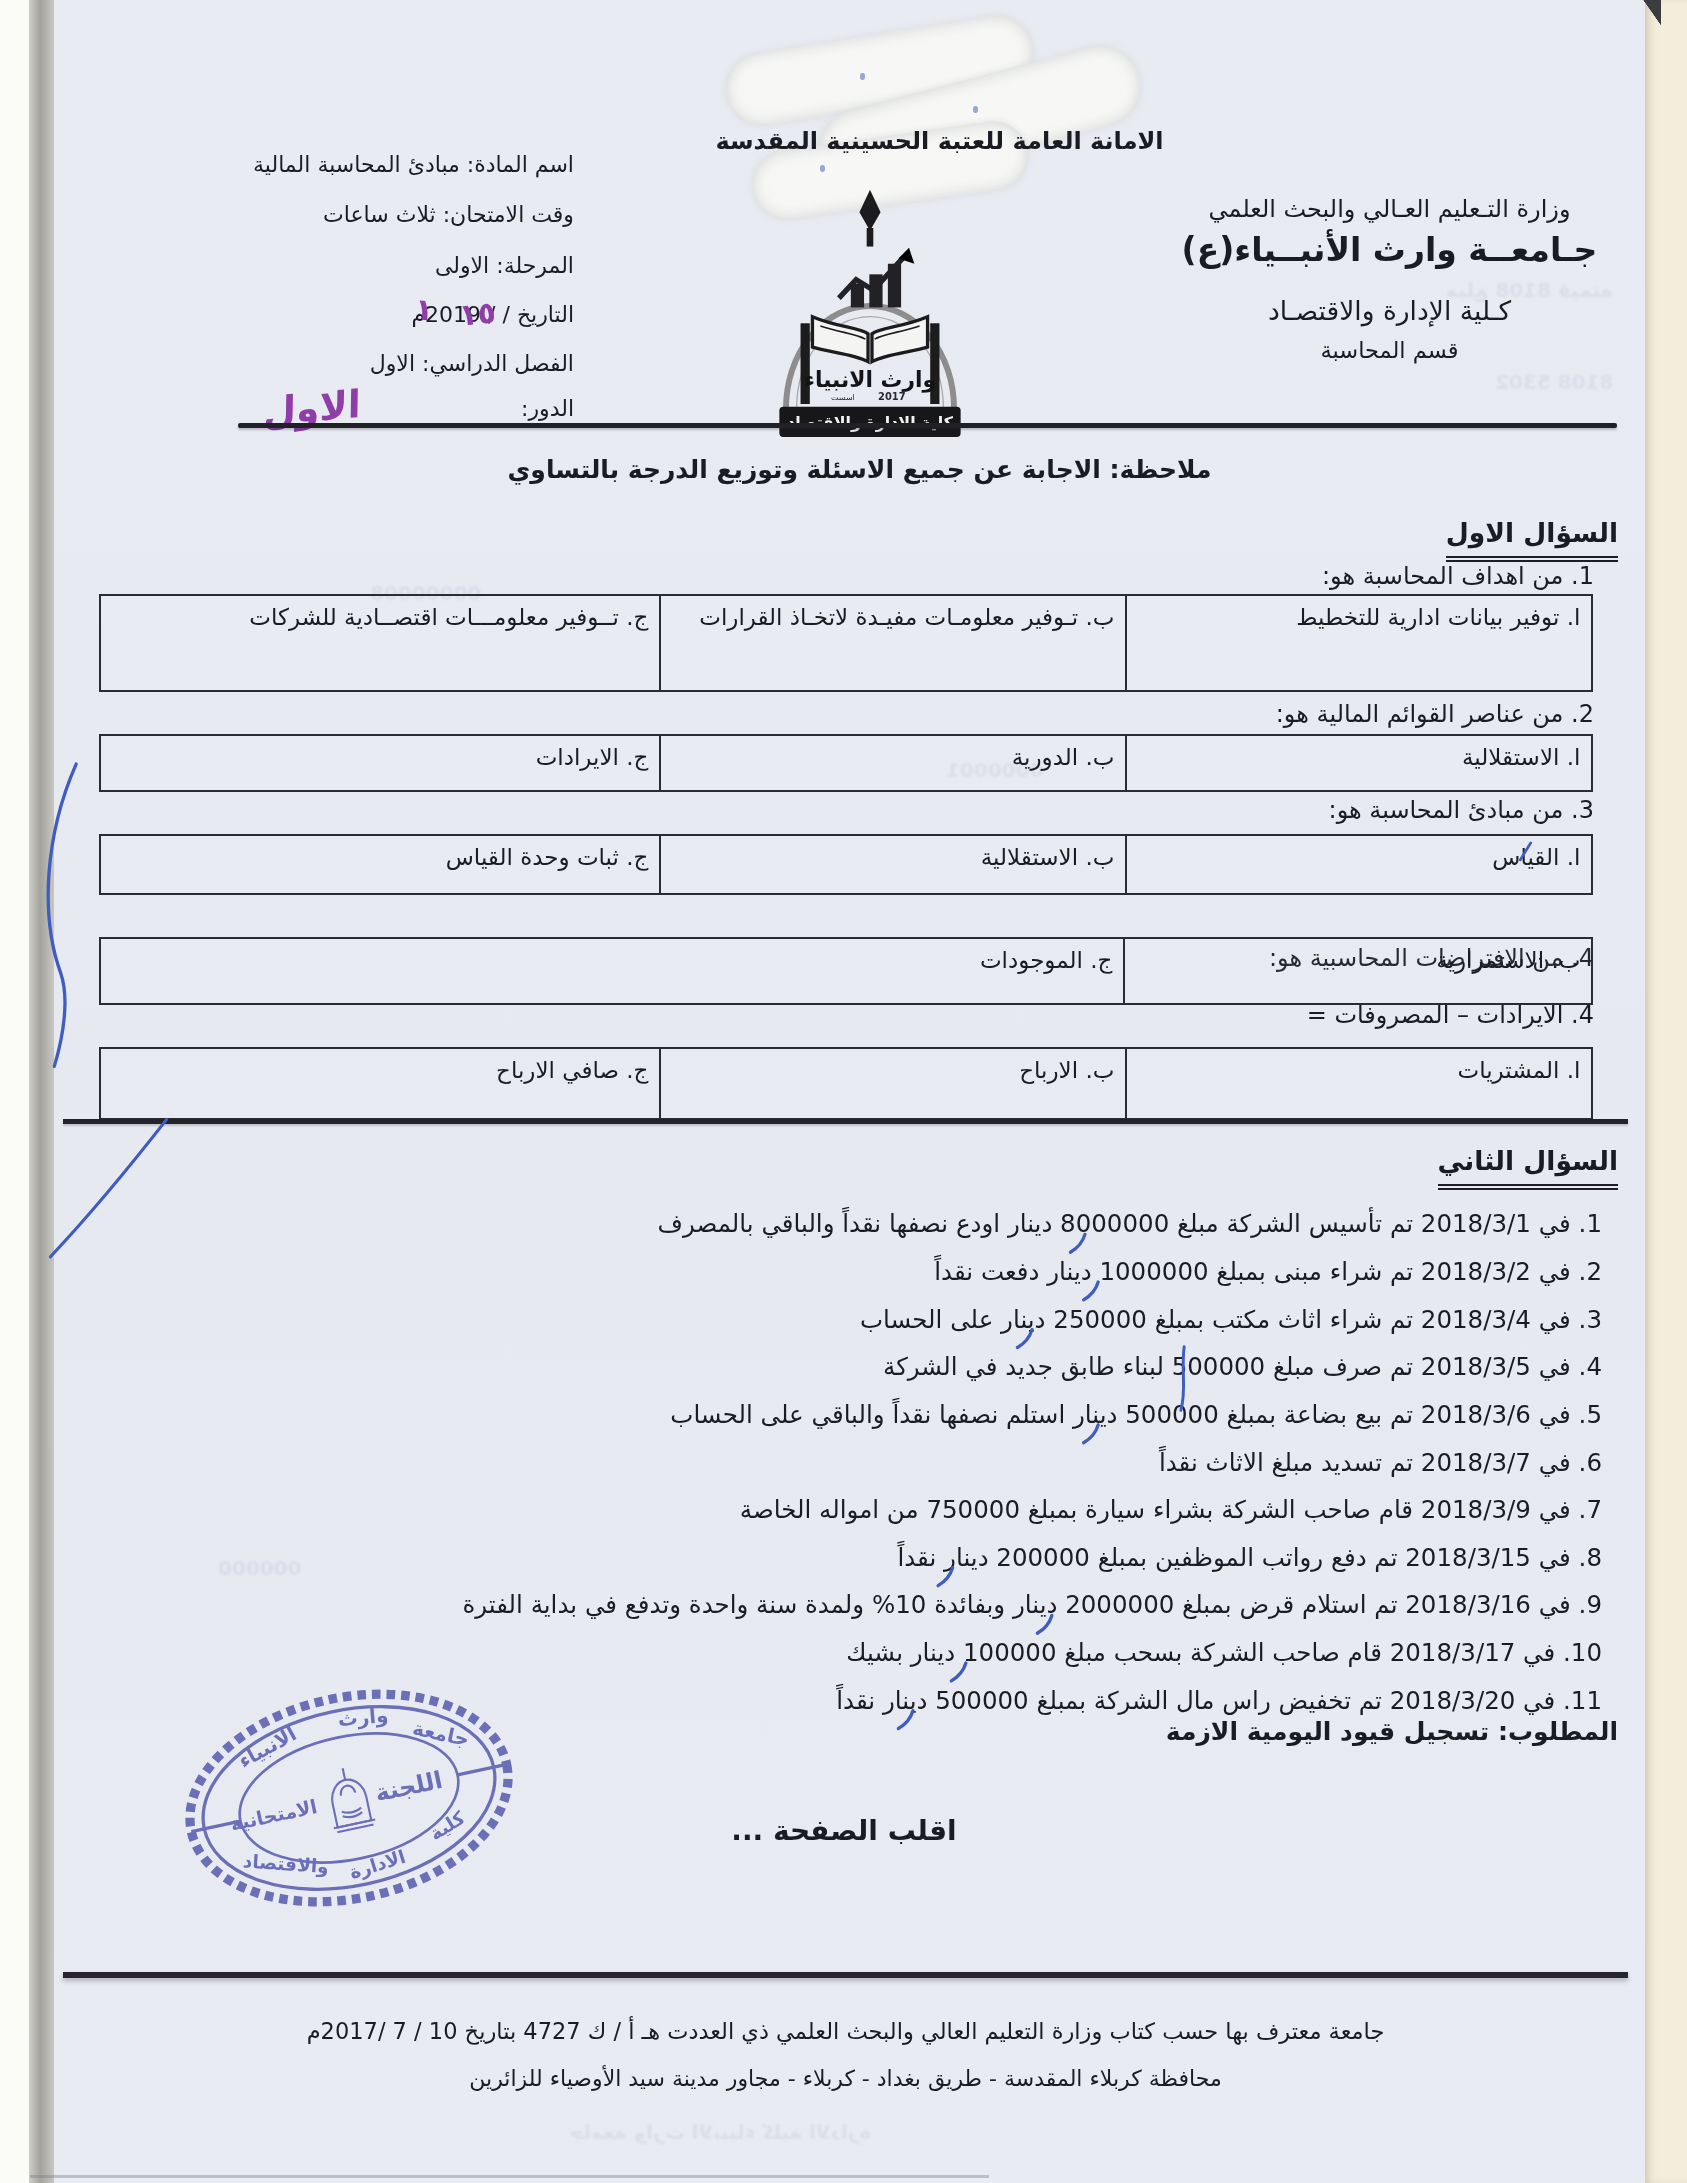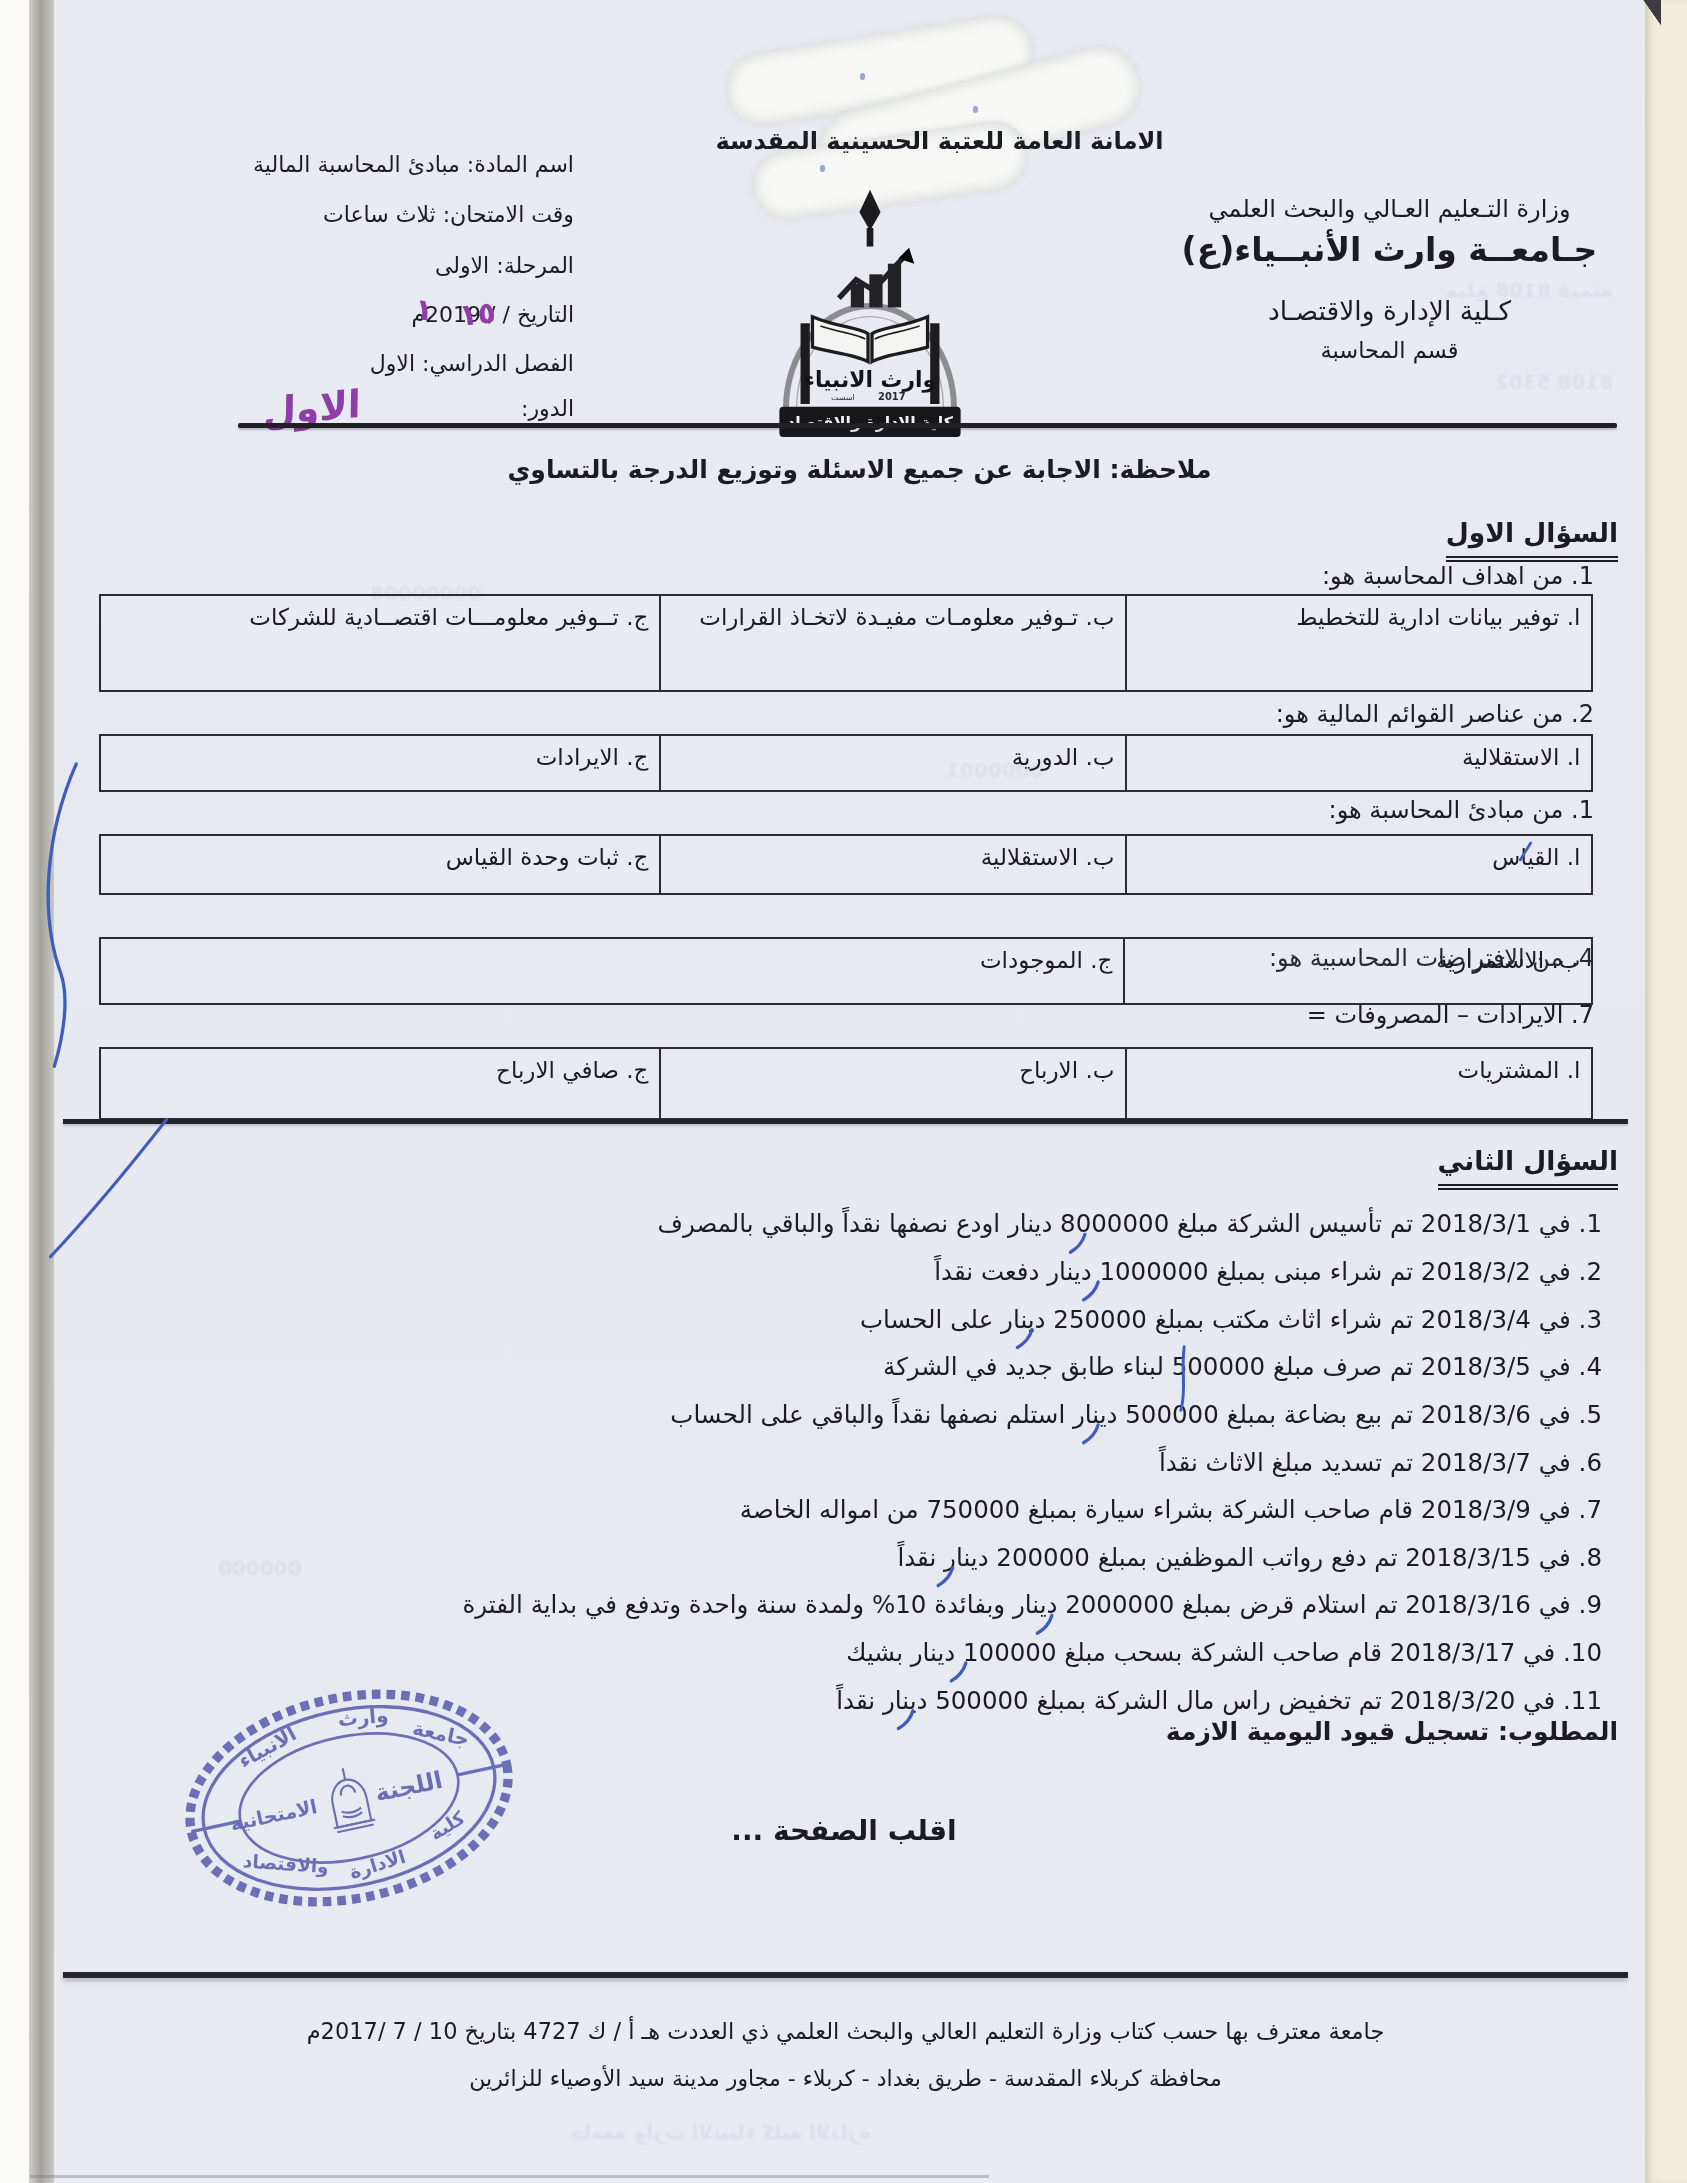--- a/index.html
+++ b/index.html
@@ -152,34 +152,34 @@
     <div class="opt-cell cw3">ج. تــوفير معلومـــات اقتصــادية للشركات</div>
   </div>
 
   <div class="abs ar prompt p2">2. من عناصر القوائم المالية هو:</div>
   <div class="abs opt-table tbl2">
     <div class="opt-cell cw1">ا. الاستقلالية</div>
     <div class="opt-cell cw2">ب. الدورية</div>
     <div class="opt-cell cw3">ج. الايرادات</div>
   </div>
 
-  <div class="abs ar prompt p3">1. من مبادئ المحاسبة هو:</div>
+  <div class="abs ar prompt p3">3. من مبادئ المحاسبة هو:</div>
   <div class="abs opt-table tbl3">
     <div class="opt-cell cw1">ا. القياس</div>
     <div class="opt-cell cw2">ب. الاستقلالية</div>
     <div class="opt-cell cw3">ج. ثبات وحدة القياس</div>
   </div>
 
   <div class="abs ar prompt p4">4. من الافتراضات المحاسبية هو:</div>
   <div class="abs opt-table tbl4">
     <div class="opt-cell cw2">ب. الاستمرارية</div>
     <div class="opt-cell cw3">ج. الموجودات</div>
   </div>
 
-  <div class="abs ar prompt p5">7. الايرادات – المصروفات =</div>
+  <div class="abs ar prompt p5">4. الايرادات – المصروفات =</div>
   <div class="abs opt-table tbl5">
     <div class="opt-cell cw1">ا. المشتريات</div>
     <div class="opt-cell cw2">ب. الارباح</div>
     <div class="opt-cell cw3">ج. صافي الارباح</div>
   </div>
 
   <div class="abs sep2"></div>
 
   <div class="abs ar qtitle q2t">السؤال الثاني</div>
   <div class="abs ar txn x1">1. في 2018/3/1 تم تأسيس الشركة مبلغ 8000000 دينار اودع نصفها نقداً والباقي بالمصرف</div>

